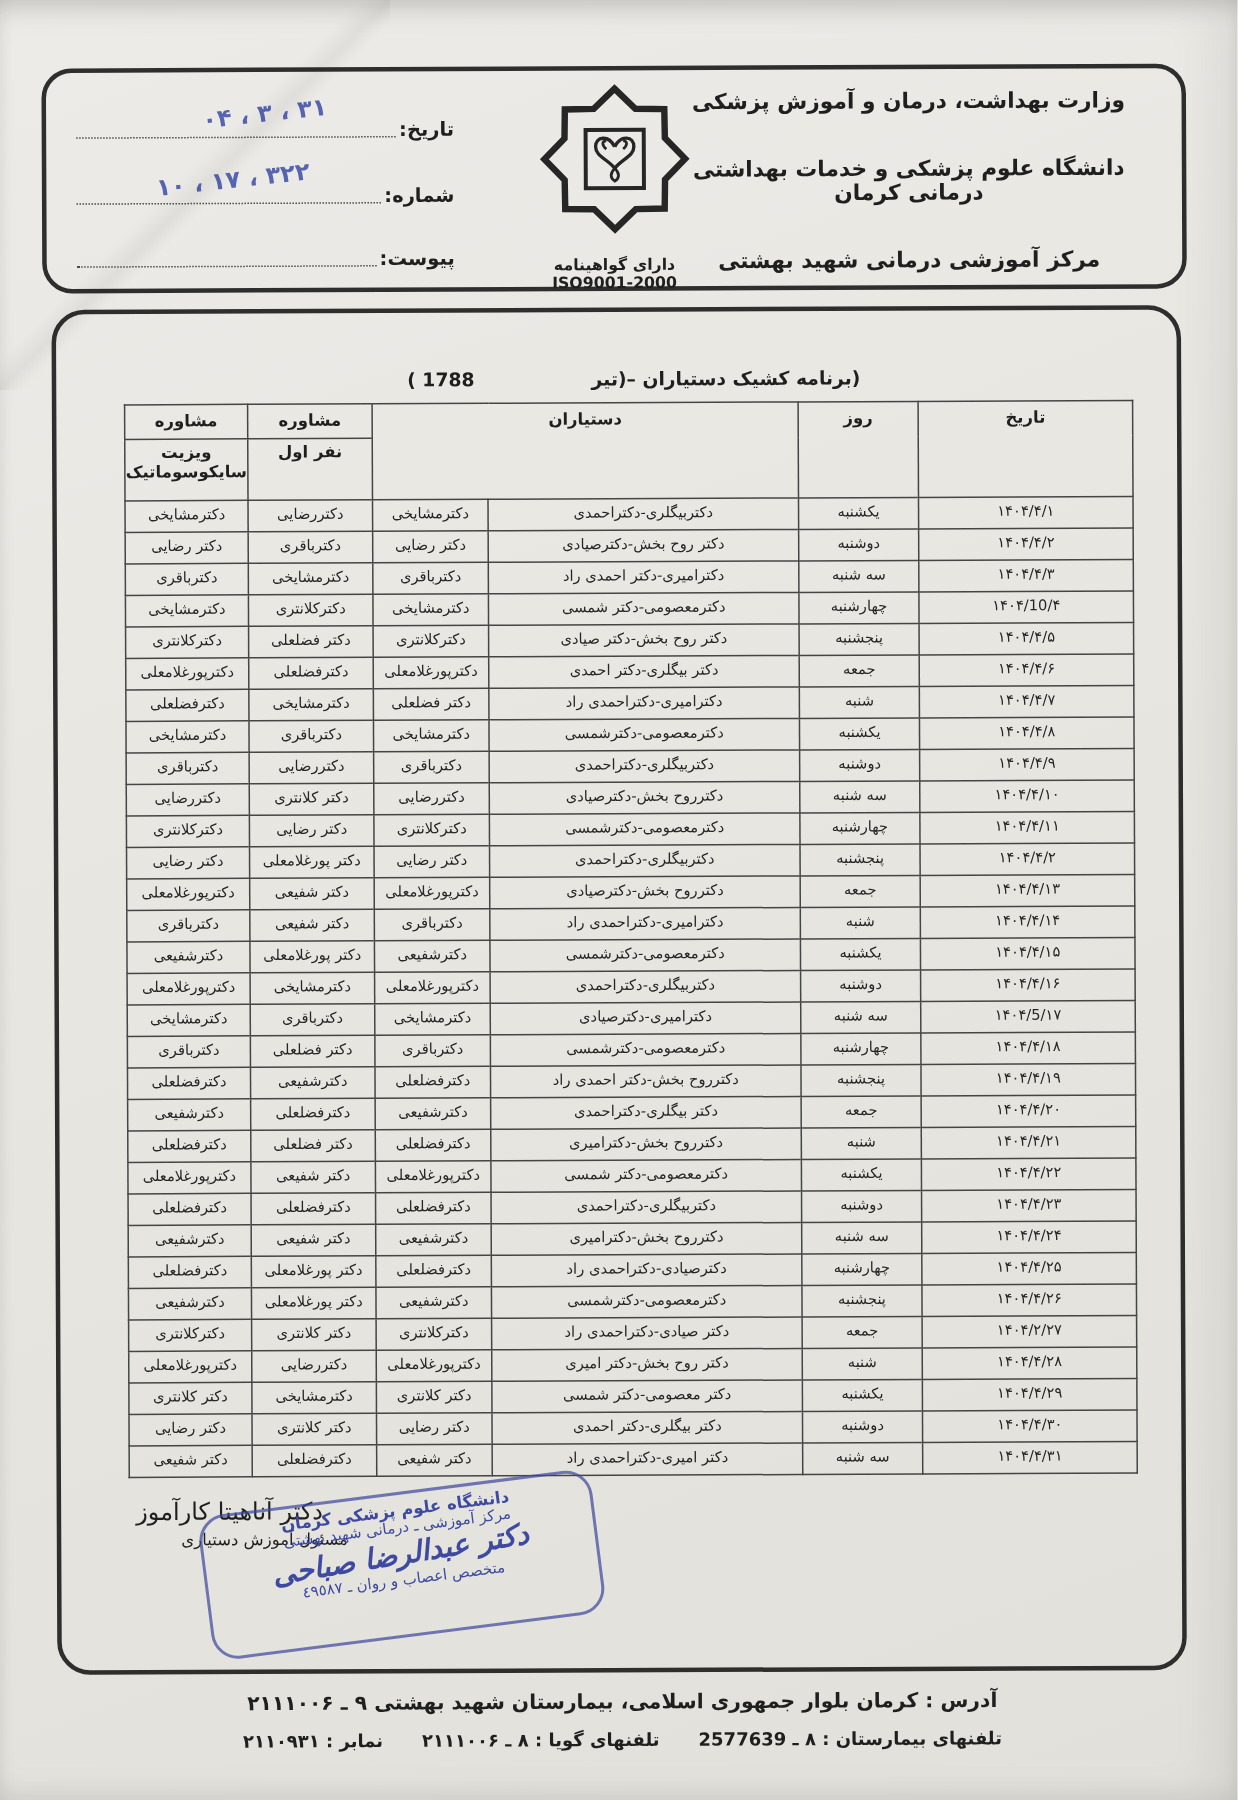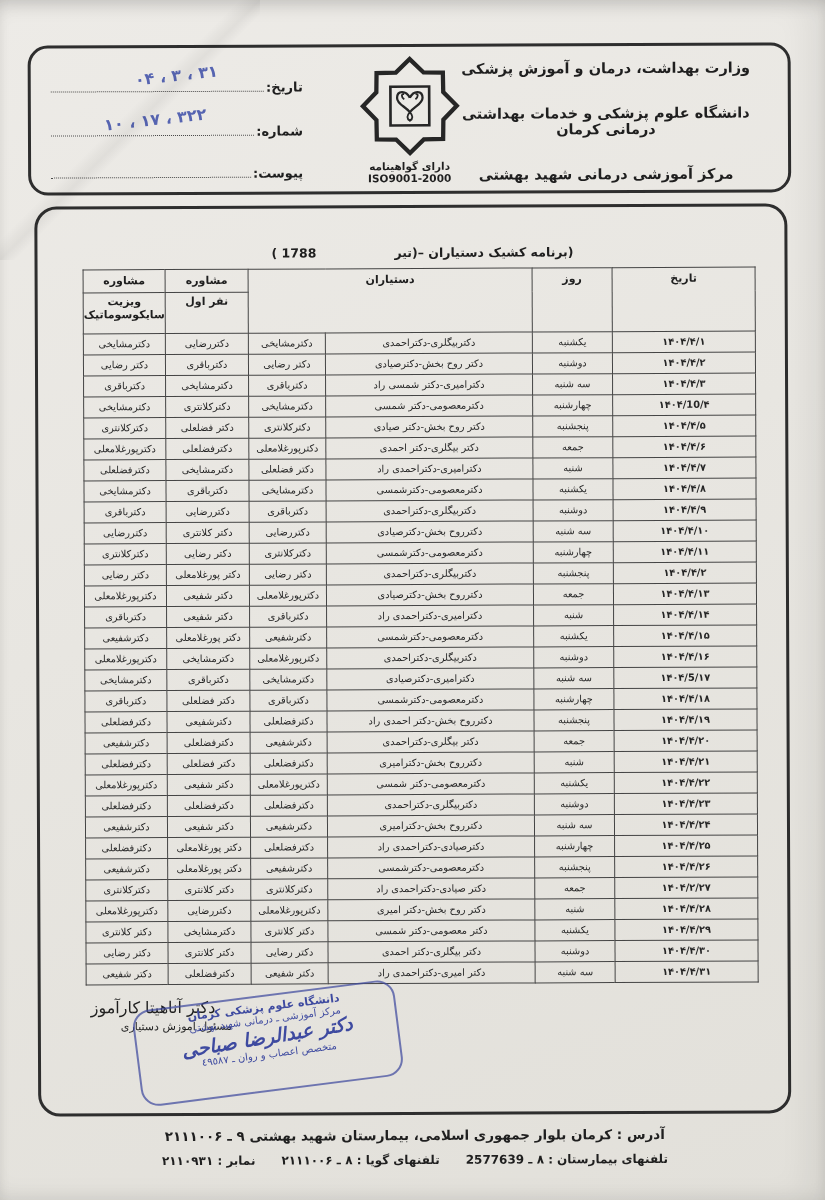--- a/index.html
+++ b/index.html
@@ -18,21 +18,21 @@
   .content { position:absolute; inset:0; transform:rotate(-.25deg); }
 
   
   .lh-box { position:absolute; left:30px; top:44px; width:763px; height:150px;
     border:3px solid #2e2e2e; border-radius:20px; }
   .lh-org { position:absolute; right:14px; top:14px; width:336px; height:122px;
     display:flex; flex-direction:column; justify-content:space-between;
     text-align:center; font-weight:bold; font-size:14.5px; direction:rtl; }
   .lh-logo { position:absolute; left:50%; transform:translateX(-50%); top:8px; width:130px; text-align:center; }
   .lh-logo svg { width:102px; height:102px; display:block; margin:0 auto; }
-  .iso { font-size:10.5px; font-weight:bold; direction:rtl; margin-top:3px; }
+  .iso { font-size:10.5px; font-weight:bold; direction:rtl; margin-top:14px; }
   .lh-fields { position:absolute; left:20px; top:14px; width:252px; height:126px; direction:rtl; }
   .f-row { position:absolute; right:0; width:100%; display:flex; align-items:flex-end; }
   .f-row.r1 { top:18px; } .f-row.r2 { top:62px; } .f-row.r3 { top:104px; }
   .f-label { font-weight:bold; font-size:13px; white-space:nowrap; }
   .f-dots { flex:1; border-bottom:1.5px dotted #4a4a4a; margin-bottom:3px; margin-right:2px; }
   .hw { position:absolute; color:#3c4da8; font-size:16px; font-weight:bold;
     transform:rotate(-6deg); direction:rtl; letter-spacing:2px; opacity:.85; white-space:nowrap; }
   .hw-date { right:85px; top:4px; }
   .hw-num  { right:96px; top:48px; }
 
@@ -45,21 +45,21 @@
   table.sched { position:absolute; left:45px; top:60px; width:672px;
     border-collapse:collapse; table-layout:fixed; direction:rtl; }
   .sched th, .sched td { border:1.2px solid #454545; text-align:center;
     vertical-align:middle; line-height:1.15; }
   .sched thead th { font-size:11px; font-weight:600; }
   .sched thead tr.h1 th { height:23px; }
   .sched thead tr.h2 th { height:41px; vertical-align:top; padding-top:3px; }
   .sched th.tall { vertical-align:top; padding-top:5px; }
   .sched tbody td { height:21px; font-size:9.8px; color:#262626;
     white-space:nowrap; overflow:hidden; }
-  .sched tbody td.c-date { font-weight:700; }
+  .sched tbody td.c-date { font-weight:400; }
   .two-line span { display:block; }
 
   
   .sig-name { position:absolute; left:50px; top:789px; font-size:16px; direction:rtl; }
   .sig-role { position:absolute; left:80px; top:811px; font-size:11px; direction:rtl;text-align:right; }
   .stamp { position:absolute; left:95px; top:786px; width:264px; height:97px;
     border:2.5px solid rgba(62,74,158,.72); border-radius:18px; transform:rotate(-7deg);
     color:#3e4aa0; text-align:center; direction:rtl; padding-top:4px; }
   .stamp-l1 { font-size:11px; font-weight:600; }
   .stamp-l2 { font-size:10px; }
@@ -157,21 +157,21 @@
             <td class="c-date">۱۴۰۴/۴/۲</td>
             <td class="c-day">دوشنبه</td>
             <td class="c-res">دکتر روح بخش-دکترصیادی</td>
             <td class="c-res2">دکتر رضایی</td>
             <td class="c-first">دکترباقری</td>
             <td class="c-psych">دکتر رضایی</td>
           </tr>
           <tr>
             <td class="c-date">۱۴۰۴/۴/۳</td>
             <td class="c-day">سه شنبه</td>
-            <td class="c-res">دکترامیری-دکتر شمسی راد</td>
+            <td class="c-res">دکترامیری-دکتر احمدی راد</td>
             <td class="c-res2">دکترباقری</td>
             <td class="c-first">دکترمشایخی</td>
             <td class="c-psych">دکترباقری</td>
           </tr>
           <tr>
             <td class="c-date">۱۴۰۴/10/۴</td>
             <td class="c-day">چهارشنبه</td>
             <td class="c-res">دکترمعصومی-دکتر شمسی</td>
             <td class="c-res2">دکترمشایخی</td>
             <td class="c-first">دکترکلانتری</td>

